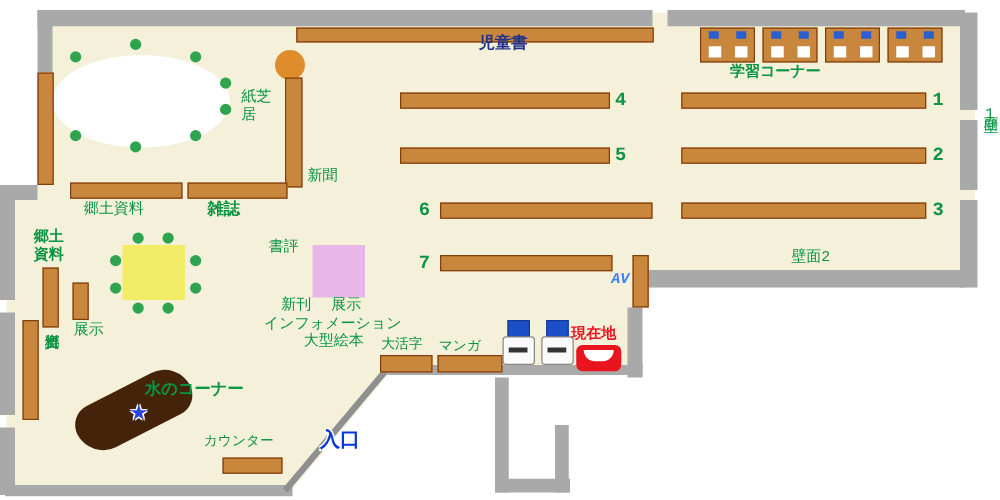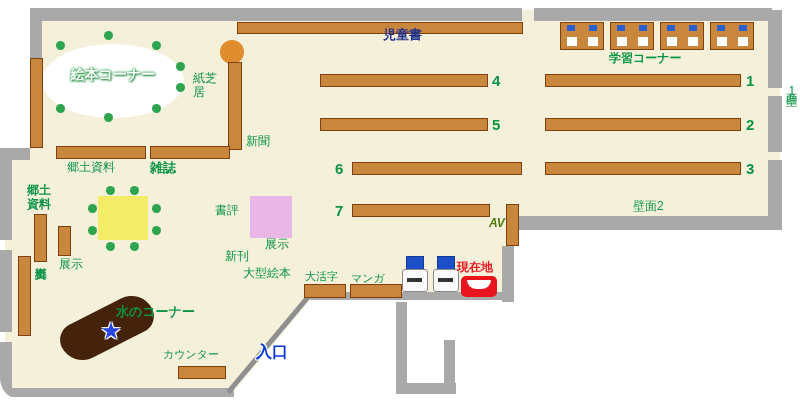--- a/index.html
+++ b/index.html
@@ -1,29 +1,29 @@
 <!DOCTYPE html>
 <html><head>
 <meta charset="utf-8">
 <style>
   html,body{margin:0;padding:0;background:#fff;}
   .stage{position:relative;width:800px;height:400px;background:#ffffff;overflow:hidden;
-         font-family:Liberation Sans, sans-serif;border-radius:22px;}
+         font-family:Liberation Mono, monospace;}
   .floor{position:absolute;left:0;top:0;width:800px;height:400px;background:#f4f0da;
          clip-path:polygon(30px 10px,780px 10px,780px 230px,514px 230px,514px 298px,312px 298px,231px 395px,5px 395px,5px 150px,30px 150px);}
   .wall{position:absolute;background:#a9a9a9;}
   .diag{position:absolute;left:228px;top:390px;width:131px;height:5px;background:#8f8f8f;
         transform:rotate(-50deg);transform-origin:0 50%;}
   .shelf{position:absolute;background:#c9873d;border:1px solid #80400e;box-sizing:border-box;}
   .lbl{position:absolute;color:#0b9444;font-size:12px;line-height:1.15;white-space:nowrap;}
   .b{font-weight:bold;}
   .wrap{white-space:normal;}
   .vert{writing-mode:vertical-rl;text-orientation:upright;}
   .navy{color:#22338c;}
-  .blue{color:#4d7c0f;}
+  .blue{color:#3b82f6;}
   .red{color:#e8141e;}
   .sm{font-size:11px;}
   .num{position:absolute;color:#0b9444;font-weight:bold;font-size:15px;line-height:1;}
   .dot{position:absolute;width:9px;height:9px;border-radius:50%;background:#2ea44f;}
   .ellipse{position:absolute;left:42px;top:44px;width:142px;height:74px;background:#ffffff;border-radius:50%;}
   .ellipse-label{position:absolute;left:42px;top:66px;width:142px;text-align:center;color:#ffffff;
         font-weight:bold;font-size:14px;text-shadow:0 0 3px #2ea44f,0 0 2px #2ea44f,1px 1px 2px #1d7a38;}
   .circle{position:absolute;left:220px;top:40px;width:24px;height:24px;border-radius:50%;background:#df8c2d;}
   .table{position:absolute;left:98px;top:196px;width:50px;height:44px;background:#f3ec67;}
   .pinkbox{position:absolute;left:250px;top:196px;width:42px;height:42px;background:#e9b7e7;}
@@ -91,49 +91,48 @@
     <span class="pc" style="left:28px"></span>
     <span class="chair" style="left:6px"></span>
     <span class="chair" style="left:27px"></span>
   </div>
   <div class="desk" style="left:710px;top:22px">
     <span class="pc" style="left:6px"></span>
     <span class="pc" style="left:28px"></span>
     <span class="chair" style="left:6px"></span>
     <span class="chair" style="left:27px"></span>
   </div>
-  <div class="lbl b" style="left:609px;top:52px">学習コーナー</div>
+  <div class="lbl b" style="left:584px;top:52px">学習コーナー</div>
 
   <div class="lbl vert" style="left:784px;top:84px;height:62px">壁面1</div>
   <div class="lbl" style="left:633px;top:200px">壁面2</div>
 
   <div class="ellipse"></div>
   <span class="dot" style="left:176px;top:83px"></span>
   <span class="dot" style="left:152px;top:104px"></span>
   <span class="dot" style="left:104px;top:113px"></span>
   <span class="dot" style="left:56px;top:104px"></span>
   <span class="dot" style="left:31px;top:83px"></span>
   <span class="dot" style="left:31px;top:62px"></span>
   <span class="dot" style="left:56px;top:41px"></span>
   <span class="dot" style="left:104px;top:31px"></span>
   <span class="dot" style="left:152px;top:41px"></span>
   <span class="dot" style="left:176px;top:62px"></span>
-  <div class="ellipse-label">絵本コーナー</div>
 
   <div class="circle"></div>
   <div class="lbl wrap" style="left:193px;top:72px;width:30px">紙芝居</div>
 
   <div class="shelf" style="left:228px;top:62px;width:14px;height:88px"></div>
   <div class="lbl" style="left:246px;top:135px">新聞</div>
 
   <div class="shelf" style="left:30px;top:58px;width:13px;height:90px"></div>
   <div class="shelf" style="left:56px;top:146px;width:90px;height:13px"></div>
   <div class="shelf" style="left:150px;top:146px;width:80px;height:13px"></div>
   <div class="lbl" style="left:67px;top:161px">郷土資料</div>
-  <div class="lbl b" style="left:150px;top:161px;font-size:13px">雑誌</div>
+  <div class="lbl b" style="left:166px;top:161px;font-size:13px">雑誌</div>
 
   <div class="shelf" style="left:320px;top:74px;width:168px;height:13px"></div>
   <div class="num" style="left:492px;top:73px">4</div>
   <div class="shelf" style="left:320px;top:118px;width:168px;height:13px"></div>
   <div class="num" style="left:492px;top:117px">5</div>
   <div class="shelf" style="left:352px;top:162px;width:170px;height:13px"></div>
   <div class="num" style="left:335px;top:161px">6</div>
   <div class="shelf" style="left:352px;top:204px;width:138px;height:13px"></div>
   <div class="num" style="left:335px;top:203px">7</div>
 
@@ -157,24 +156,25 @@
   <div class="table"></div>
   <span class="dot" style="left:106px;top:186px"></span>
   <span class="dot" style="left:130px;top:186px"></span>
   <span class="dot" style="left:106px;top:242px"></span>
   <span class="dot" style="left:130px;top:242px"></span>
   <span class="dot" style="left:88px;top:204px"></span>
   <span class="dot" style="left:88px;top:226px"></span>
   <span class="dot" style="left:152px;top:204px"></span>
   <span class="dot" style="left:152px;top:226px"></span>
 
-  <div class="lbl" style="left:215px;top:204px">書評</div>
+  <div class="lbl" style="left:215px;top:192px">書評</div>
   <div class="pinkbox"></div>
-  <div class="lbl" style="left:225px;top:250px">新刊</div>
+  <div class="lbl" style="left:225px;top:238px">新刊</div>
   <div class="lbl" style="left:265px;top:238px">展示</div>
+  <div class="lbl" style="left:211px;top:253px">インフォメーション</div>
   <div class="lbl" style="left:243px;top:267px">大型絵本</div>
 
   <div class="lbl sm" style="left:305px;top:270px">大活字</div>
   <div class="lbl sm" style="left:351px;top:272px">マンガ</div>
   <div class="shelf" style="left:304px;top:284px;width:42px;height:14px"></div>
   <div class="shelf" style="left:350px;top:284px;width:52px;height:14px"></div>
 
   <div class="machine" style="left:402px;top:256px">
     <span class="m-top"></span>
     <span class="m-body"></span>

